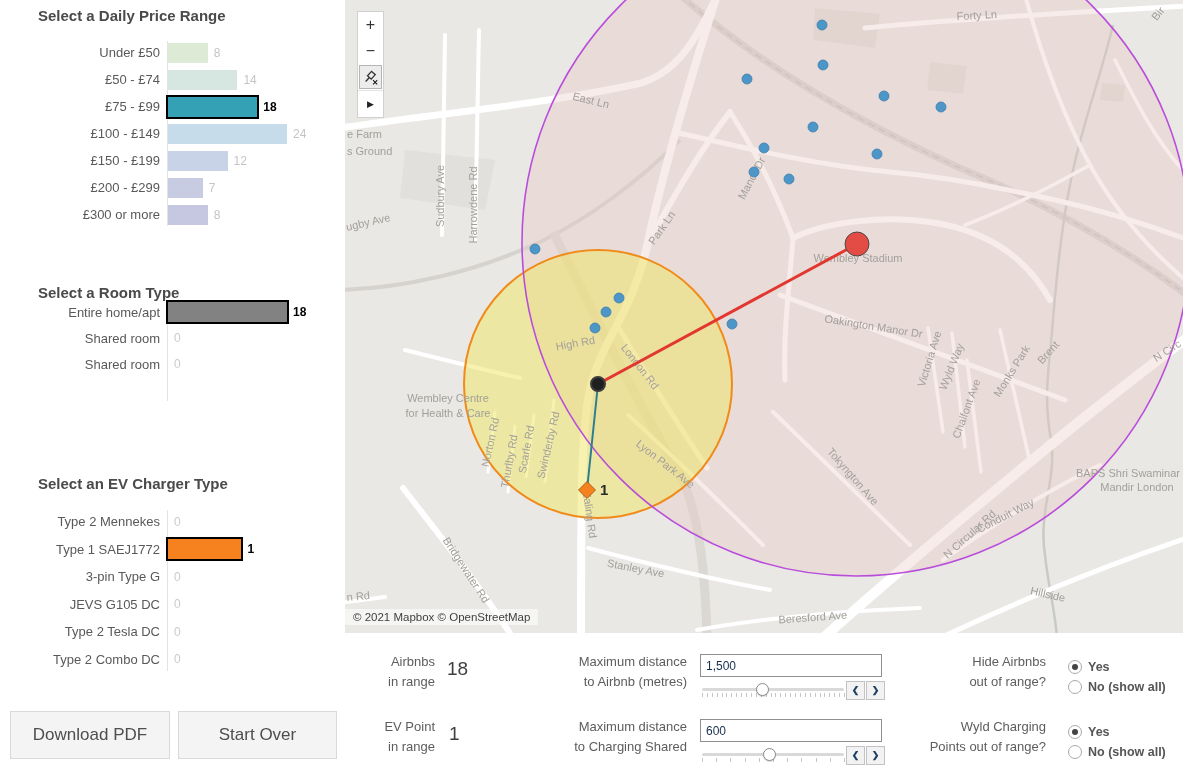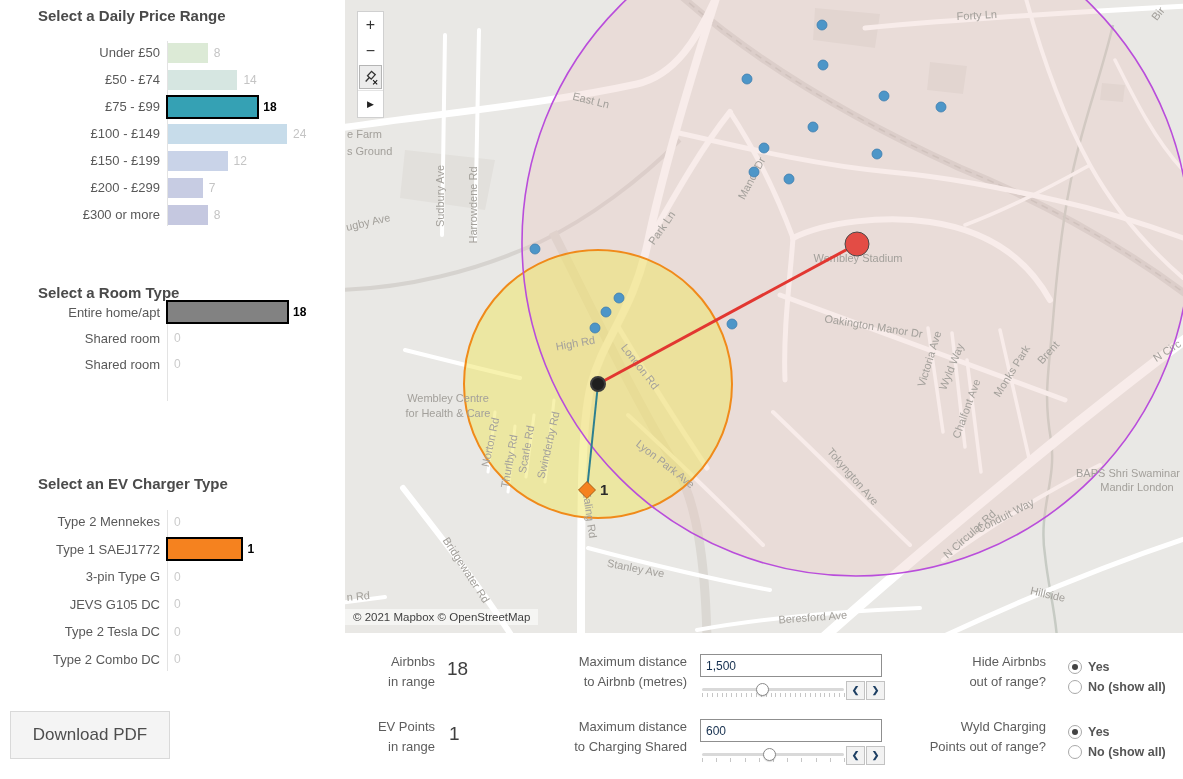--- a/index.html
+++ b/index.html
@@ -141,20 +141,21 @@
         <span class="clabel">Type 2 Tesla DC</span>
         <span class="cval zero">0</span>
       </div>
       <div class="crow">
         <span class="clabel">Type 2 Combo DC</span>
         <span class="cval zero">0</span>
       </div>
     </div>
 
   <div class="btn btn-pdf">Download PDF</div>
+  <div class="btn btn-start">Start Over</div>
 
   <div class="map">
     <svg id="map-svg" width="838" height="633" viewBox="0 0 838 633">
       <rect x="0" y="0" width="838" height="633" fill="#e9e8e5"></rect>
 
       <g fill="#dfddd9">
         <path d="M470,8 L535,14 L530,48 L468,40 Z"></path>
           <path d="M585,62 L622,66 L618,94 L582,90 Z"></path>
         <path d="M757,83 L780,85 L778,102 L755,100 Z"></path>
           <path d="M60,150 L150,160 L140,210 L55,198 Z" fill="#e2e0dc"></path>
@@ -347,21 +348,21 @@
         <div class="rdot on"></div>
         <span class="rlabel">Yes</span>
       </div>
       <div class="ropt">
         <div class="rdot"></div>
         <span class="rlabel">No (show all)</span>
       </div>
     </div>
 
   <div class="bl" style="left:275px;top:717px;width:160px;">
-    <div>EV Points</div>
+    <div>EV Point</div>
       <div>in range</div>
     </div>
   <div class="statval" style="left:449px;top:723px;">1</div>
   <div class="bl" style="left:527px;top:717px;width:160px;">
     <div>Maximum distance</div>
       <div>to Charging Shared</div>
     </div>
   <input class="tinput" style="left: 700px; top: 719px;" value="600">
   <div class="slider" style="left:700px;top:746px;">
       <div class="track"></div>

